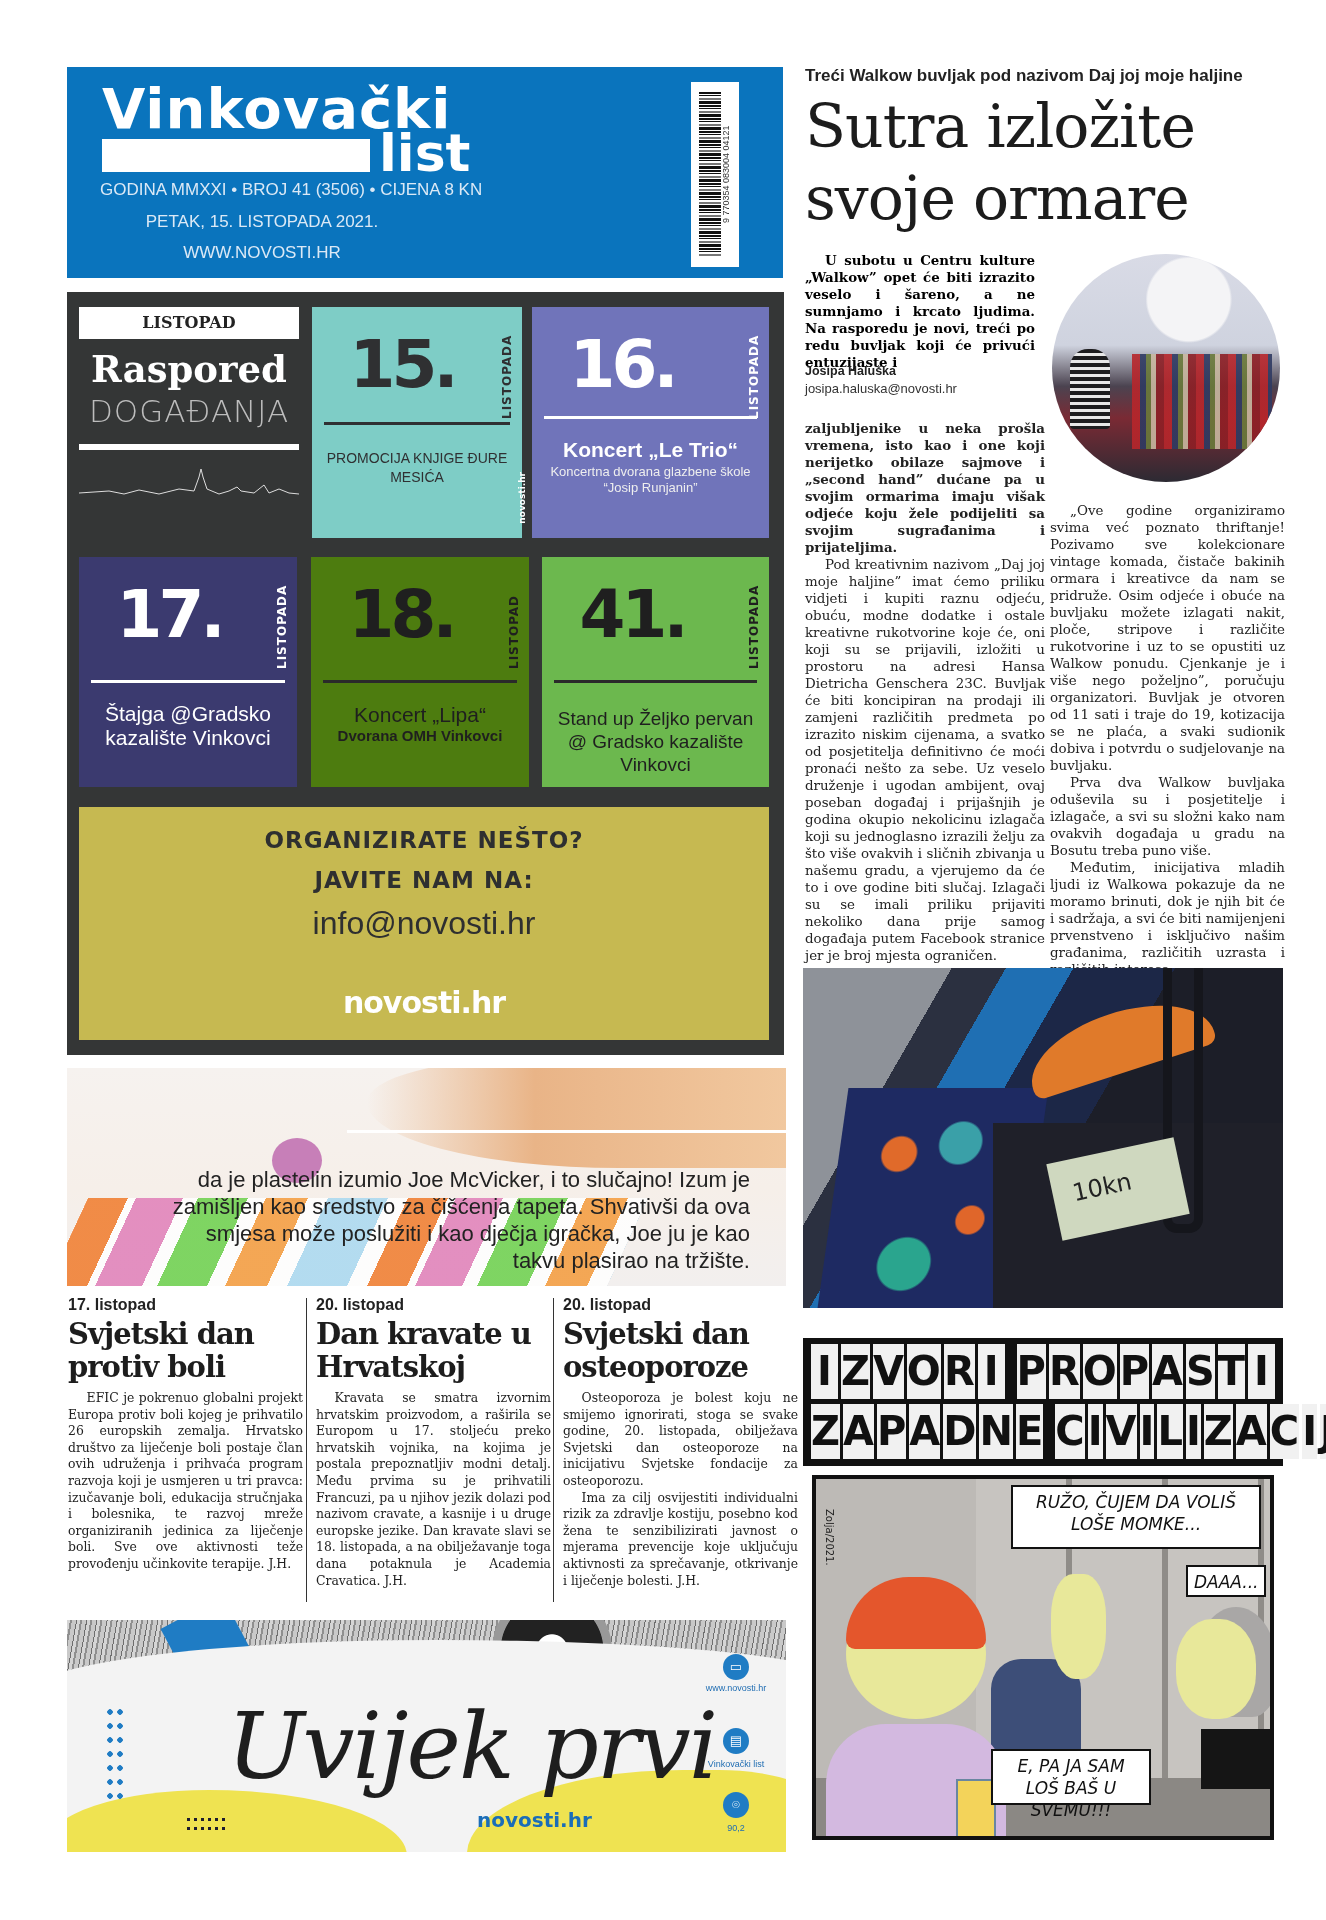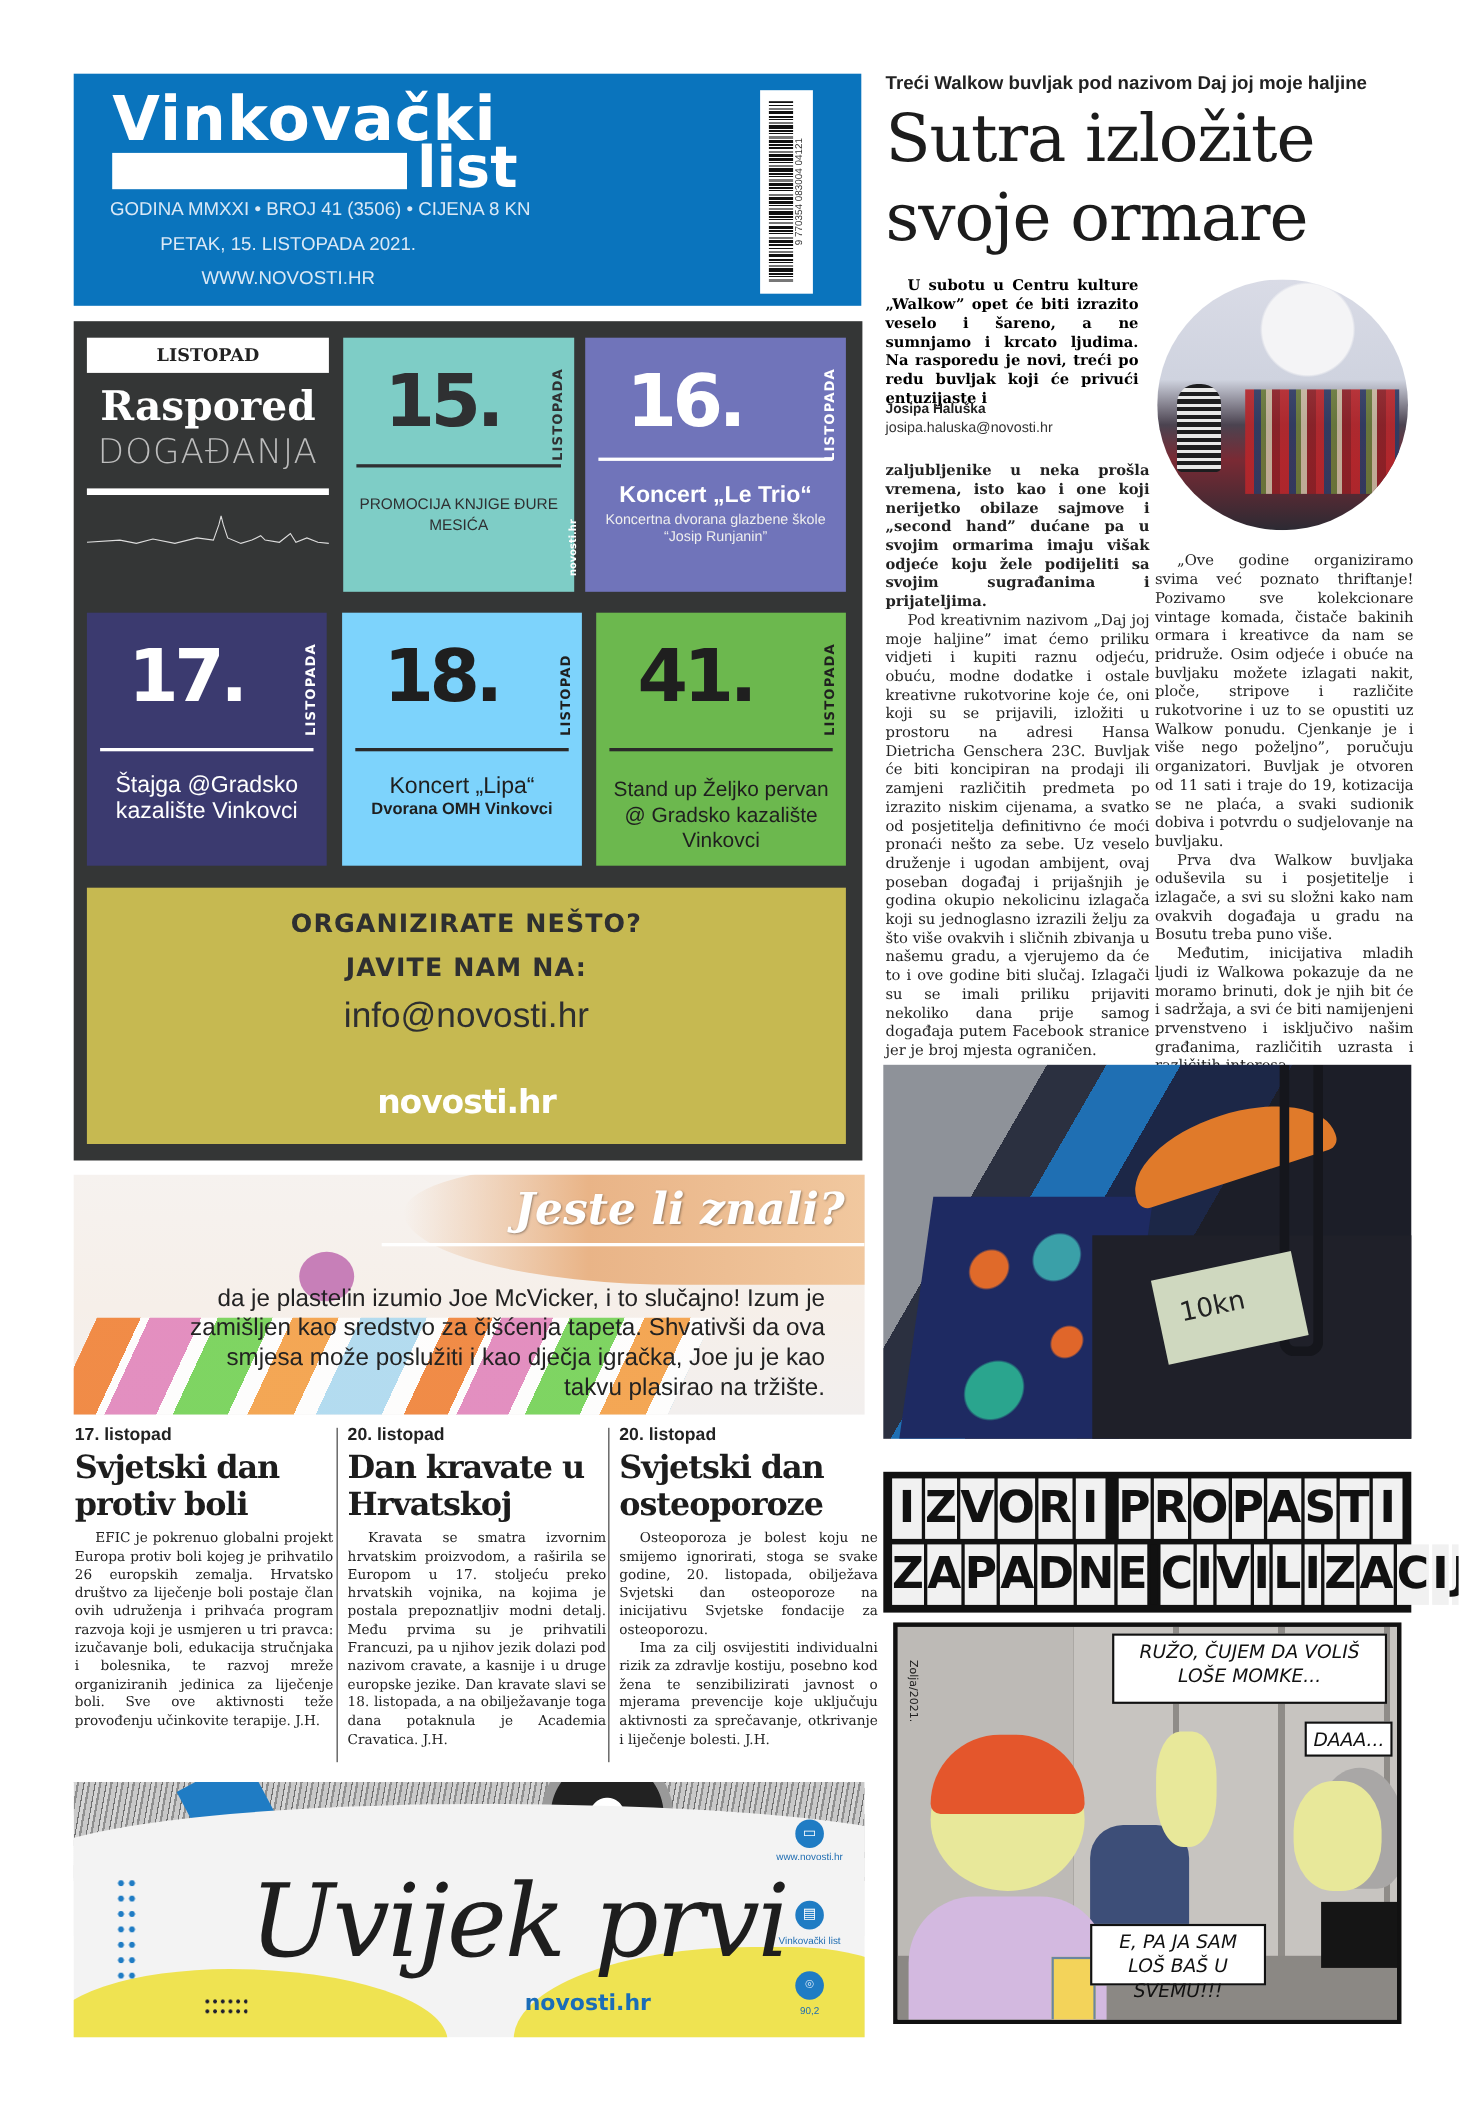--- a/index.html
+++ b/index.html
@@ -197,21 +197,21 @@
     <div class="hr"></div>
     <div class="title">Koncert „Le Trio“</div>
     <div class="sub">Koncertna dvorana glazbene škole “Josip Runjanin”</div>
   </div>
   <div id="tile-17" class="tile" style="background: rgb(59, 58, 111);">
     <div class="day">17.</div>
     <div class="vmonth">LISTOPADA</div>
     <div class="hr"></div>
     <div class="title">Štajga @Gradsko kazalište Vinkovci</div>
   </div>
-  <div id="tile-18" class="tile" style="background: #7dd3fc;">
+  <div id="tile-18" class="tile" style="background: #4d7c0f;">
     <div class="day">18.</div>
     <div class="vmonth">LISTOPAD</div>
     <div class="hr"></div>
     <div class="title">Koncert „Lipa“</div>
     <div class="sub">Dvorana OMH Vinkovci</div>
   </div>
   <div id="tile-22" class="tile" style="background: rgb(108, 184, 78);">
     <div class="day">41.</div>
     <div class="vmonth">LISTOPADA</div>
     <div class="hr"></div>
@@ -223,21 +223,20 @@
     <div class="l2">JAVITE NAM NA:</div>
     <div class="l3">info@novosti.hr</div>
     <div class="l5">novosti.hr</div>
   </div>
 </div>
 
 <div id="fact" class="abs">
   <div class="hand"></div>
   <div class="clay"></div>
   <div class="stripes"></div>
-  <div class="title">Jeste li znali?</div>
   <div class="underline"></div>
   <div class="body">da je plastelin izumio Joe McVicker, i to slučajno! Izum je zamišljen kao sredstvo za čišćenja tapeta. Shvativši da ova smjesa može poslužiti i kao dječja igračka, Joe ju je kao takvu plasirao na tržište.</div>
 </div>
 
 <div id="mini-1" class="mini">
   <div class="date">17. listopad</div>
   <div class="htitle">Svjetski dan protiv boli</div>
   <div class="body">
     <p>EFIC je pokrenuo globalni projekt Europa protiv boli kojeg je prihvatilo 26 europskih zemalja. Hrvatsko društvo za liječenje boli postaje član ovih udruženja i prihvaća program razvoja koji je usmjeren u tri pravca: izučavanje boli, edukacija stručnjaka i bolesnika, te razvoj mreže organiziranih jedinica za liječenje boli. Sve ove aktivnosti teže provođenju učinkovite terapije. J.H.</p>
   </div>

